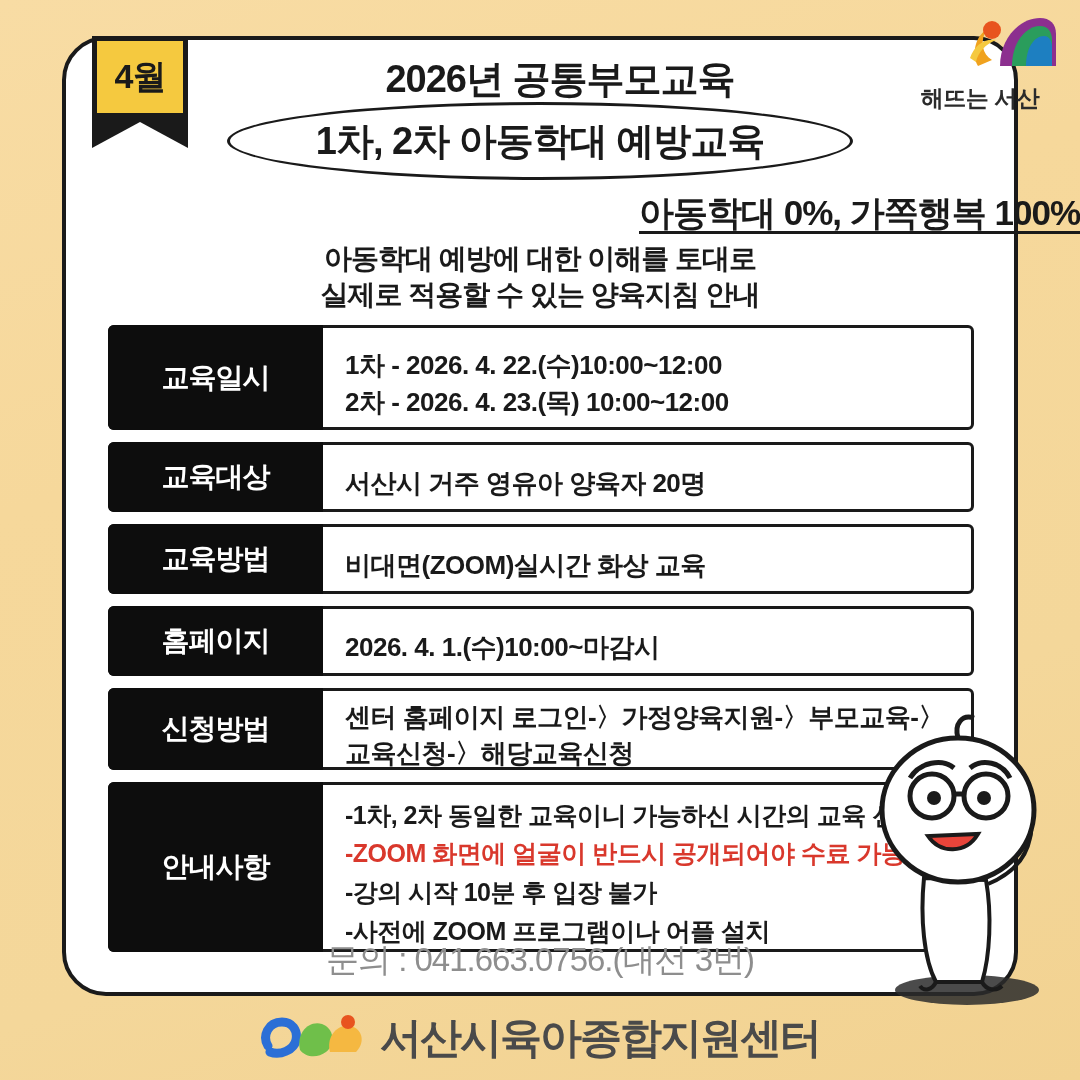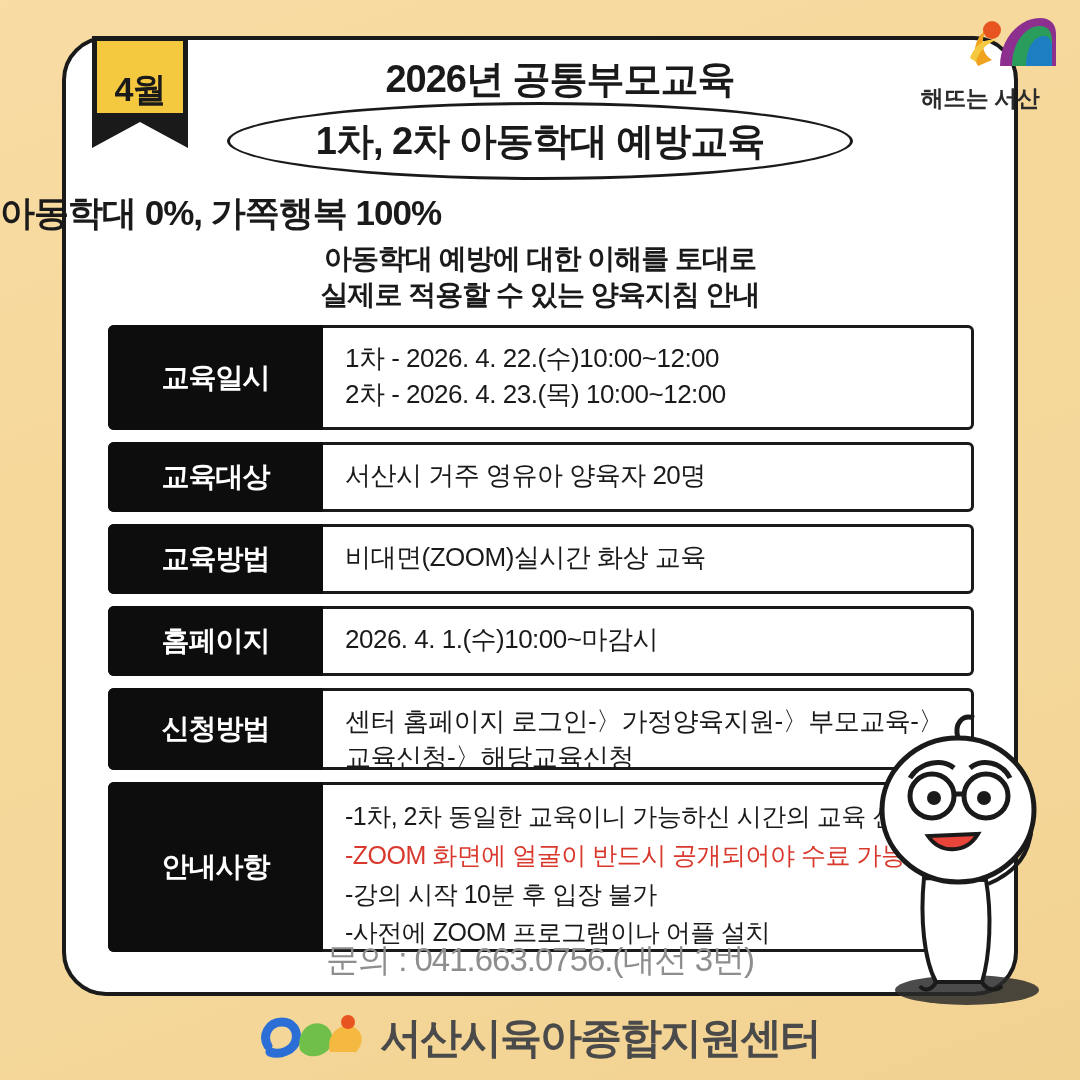--- a/index.html
+++ b/index.html
@@ -54,21 +54,21 @@
     border-bottom: 26px solid transparent;
   }
   .ribbon-inner {
     position: absolute;
     left: 5px;
     top: 5px;
     width: 86px;
     height: 72px;
     background: #f5c93f;
     display: flex;
-    align-items: flex-end;
+    align-items: center;
     justify-content: center;
   }
   .ribbon-inner span {
     font-size: 34px;
     font-weight: bold;
     color: #1a1a1a;
     letter-spacing: -1px;
   }
   
   .logo-top {
@@ -121,25 +121,26 @@
     font-size: 38px;
     font-weight: bold;
     color: #1a1a1a;
     letter-spacing: -1px;
   }
   .slogan {
     position: absolute;
     left: 0;
     top: 190px;
     width: 100%;
-    text-align: left;
+    text-align: right;
     font-size: 35px;
     font-weight: bold;
     color: #1a1a1a;
     letter-spacing: -1px;
+    text-decoration: underline;
     text-underline-offset: 6px;
   }
   .subline {
     position: absolute;
     left: 0;
     width: 100%;
     text-align: center;
     font-size: 28px;
     font-weight: bold;
     color: #1a1a1a;
@@ -177,22 +178,23 @@
     font-weight: bold;
     letter-spacing: -1px;
     margin: -3px 0 -3px -3px;
     border-radius: 6px 0 0 6px;
   }
   .row .value {
     flex: 1;
     padding: 12px 0 0 22px;
     display: flex;
     flex-direction: column;
-    justify-content: flex-start;
+    justify-content: center;
     box-sizing: border-box;
+    font-weight: bold;
   }
   .row .value div {
     font-size: 26px;
     color: #1a1a1a;
     line-height: 1.4;
     letter-spacing: -0.5px;
   }
   .row.r1 { height: 105px; }
   .row.r2 { height: 70px; }
   .row.r3 { height: 70px; }

